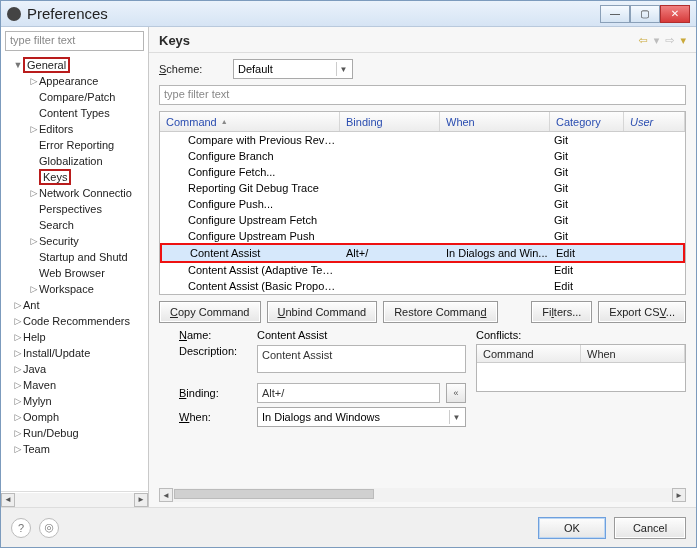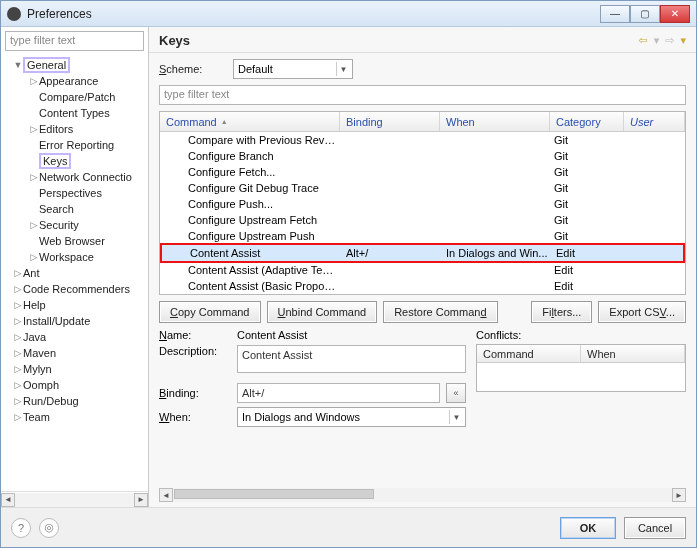--- a/index.html
+++ b/index.html
@@ -1,32 +1,32 @@
 <!DOCTYPE html>
 <html><head>
 <meta charset="utf-8">
 <style>
   * { box-sizing: border-box; font-family: "Segoe UI", Tahoma, sans-serif; font-size: 11px; }
   body { margin: 0; background: #fff; }
   .window { width: 697px; height: 548px; border: 1px solid #7c9bbd; display: flex; flex-direction: column; background: #f0f0f0; }
   .titlebar { height: 26px; background: linear-gradient(#eaf2fb, #d6e4f4); display: flex; align-items: center; padding: 0 6px; border-bottom: 1px solid #b9c9dc; }
   .titlebar .icon { width: 14px; height: 14px; background: #444; border-radius: 50%; margin-right: 6px; }
-  .titlebar .title { flex: 1; font-size: 12px; color: #222; }
+  .titlebar .title { flex: 1; font-size: 15px; color: #222; }
   .winbtns { display: flex; gap: 0; }
   .winbtn { width: 30px; height: 18px; border: 1px solid #8aa0b8; background: linear-gradient(#f5faff,#d5e4f3); display:flex;align-items:center;justify-content:center; font-size:10px; color:#333; }
   .winbtn.close { background: linear-gradient(#f08080,#d63a3a); color:#fff; border-color:#b02e2e;}
   .body { flex:1; display:flex; overflow:hidden; }
   .sidebar { width: 148px; background:#fff; border-right:1px solid #c9c9c9; display:flex; flex-direction:column; }
   .filter { margin:4px; height:20px; border:1px solid #b5b5b5; padding:2px 4px; color:#888; background:#fff; }
   .tree { flex:1; overflow:auto; padding:2px 0; }
   .tree-item { display:flex; align-items:center; height:16px; padding-left:4px; white-space:nowrap; color:#222; }
   .tree-item .tw { width:10px; display:inline-block; text-align:center; color:#777; font-size:9px; }
   .tree-item.d1 { padding-left:12px; }
   .tree-item.d2 { padding-left:28px; }
-  .hl-red { border:2px solid #c4b5fd; padding:0 2px; }
+  .hl-red { border:2px solid #b91c1c; padding:0 2px; }
   .sidebar-scroll { height:16px; border-top:1px solid #ddd; display:flex; align-items:center; }
   .sidebar-scroll .arrow { width:14px;height:14px;border:1px solid #bbb;background:#eee;display:flex;align-items:center;justify-content:center;font-size:8px;color:#555;}
   .sidebar-scroll .track {flex:1;background:#f2f2f2;height:14px;}
   .main { flex:1; display:flex; flex-direction:column; background:#f7f7f7; }
   .main-header { display:flex; align-items:center; padding:6px 10px 4px 10px; border-bottom:1px solid #ddd; }
   .main-header h1 { font-size:13px; font-weight:bold; margin:0; flex:1; color:#2a2a2a; }
   .nav-icons { display:flex; gap:6px; color:#caa93a; font-size:12px; }
   .nav-icons span.dim{color:#bdbdbd;}
   .content { flex:1; overflow:auto; padding:6px 10px; display:flex; flex-direction:column; gap:6px; }
   .row { display:flex; align-items:center; gap:6px; }
@@ -43,21 +43,21 @@
   .tbody { flex:1; overflow:hidden; }
   .tr { display:flex; height:16px; align-items:center; padding-left:24px; }
   .tr .td{padding:0 4px; overflow:hidden; text-overflow:ellipsis; white-space:nowrap;}
   .tr .td.cmd{width:156px;} .tr .td.bind{width:100px;} .tr .td.when{width:110px;} .tr .td.cat{width:74px;}
   .tr.sel { background:#d6e8fb; }
   .row-hl { border:2px solid #e11; margin:-1px 0;}
   .btn { height:22px; padding:0 10px; border:1px solid #9a9a9a; background:linear-gradient(#fdfdfd,#e6e6e6); display:inline-flex; align-items:center; color:#222; box-shadow: inset 0 0 0 1px #fff;}
   .btn u{text-decoration:underline;}
   .btn-row { display:flex; gap:6px; align-items:center; }
   .btn-row .spacer{flex:1;}
-  .form-area { display:flex; gap:10px; }
+  .form-area { display:flex; gap:10px;margin-left:20px; }
   .form-left { flex:1; }
   .form-right { width:210px; }
   .fl-row { display:flex; align-items:center; gap:6px; margin-bottom:4px; }
   .fl-row .fl{width:72px;}
   .txtbox { border:1px solid #b5b5b5; background:#fff; height:20px; padding:2px 4px; display:flex; align-items:center; color:#333;}
   .txtbox.tall{height:28px; align-items:flex-start; padding-top:3px;}
   .conf-box { border:1px solid #b5b5b5; background:#fff; height:48px; }
   .conf-head {display:flex; background:linear-gradient(#fdfdfd,#ececec); border-bottom:1px solid #ccc; height:18px;}
   .conf-head .ch{flex:1; padding:0 6px; border-right:1px solid #d6d6d6; color:#2a2a2a; display:flex;align-items:center;}
   .tinybtn{width:20px;height:20px;border:1px solid #a9a9a9;background:linear-gradient(#fdfdfd,#e6e6e6);display:flex;align-items:center;justify-content:center;font-size:9px;color:#555;}
@@ -107,37 +107,45 @@
           <div class="tree-item d2">
             <span class="tw">▷</span>
             <span>Editors</span>
           </div>
           <div class="tree-item d2">
             <span class="tw"></span>
             <span>Error Reporting</span>
           </div>
           <div class="tree-item d2">
             <span class="tw"></span>
+            <span>Globalization</span>
+          </div>
+          <div class="tree-item d2">
+            <span class="tw"></span>
             <span class="hl-red">Keys</span>
           </div>
           <div class="tree-item d2">
             <span class="tw">▷</span>
             <span>Network Connectio</span>
           </div>
           <div class="tree-item d2">
             <span class="tw"></span>
             <span>Perspectives</span>
           </div>
           <div class="tree-item d2">
             <span class="tw"></span>
             <span>Search</span>
           </div>
           <div class="tree-item d2">
             <span class="tw">▷</span>
             <span>Security</span>
+          </div>
+          <div class="tree-item d2">
+            <span class="tw"></span>
+            <span>Startup and Shutd</span>
           </div>
           <div class="tree-item d2">
             <span class="tw"></span>
             <span>Web Browser</span>
           </div>
           <div class="tree-item d2">
             <span class="tw">▷</span>
             <span>Workspace</span>
           </div>
           <div class="tree-item d1">
@@ -234,21 +242,21 @@
                 <div class="td when"></div>
                 <div class="td cat">Git</div>
               </div>
               <div class="tr">
                 <div class="td cmd">Configure Fetch...</div>
                 <div class="td bind"></div>
                 <div class="td when"></div>
                 <div class="td cat">Git</div>
               </div>
               <div class="tr">
-                <div class="td cmd">Configure Git Debug Trace</div>
+                <div class="td cmd">Reporting Git Debug Trace</div>
                 <div class="td bind"></div>
                 <div class="td when"></div>
                 <div class="td cat">Git</div>
               </div>
               <div class="tr">
                 <div class="td cmd">Configure Push...</div>
                 <div class="td bind"></div>
                 <div class="td when"></div>
                 <div class="td cat">Git</div>
               </div>
@@ -347,16 +355,16 @@
           </div>
         <div class="arrow">►</div>
       </div>
     </div>
   </div>
 
   <div class="footer">
     <div class="iconbtn">?</div>
     <div class="iconbtn">◎</div>
     <div class="spacer"></div>
-    <div class="btn ok" style="width:56px;justify-content:center;font-weight:bold;">OK</div>
-    <div class="btn" style="width:62px;justify-content:center;">Cancel</div>
+    <div class="btn ok" style="width:68px;justify-content:center;">OK</div>
+    <div class="btn" style="width:72px;justify-content:center;">Cancel</div>
   </div>
 </div>
 
 </body></html>

